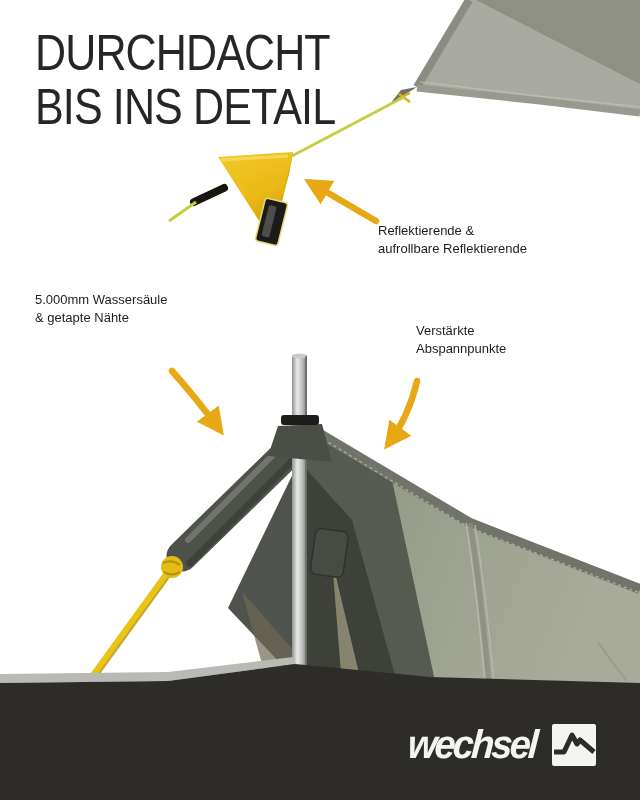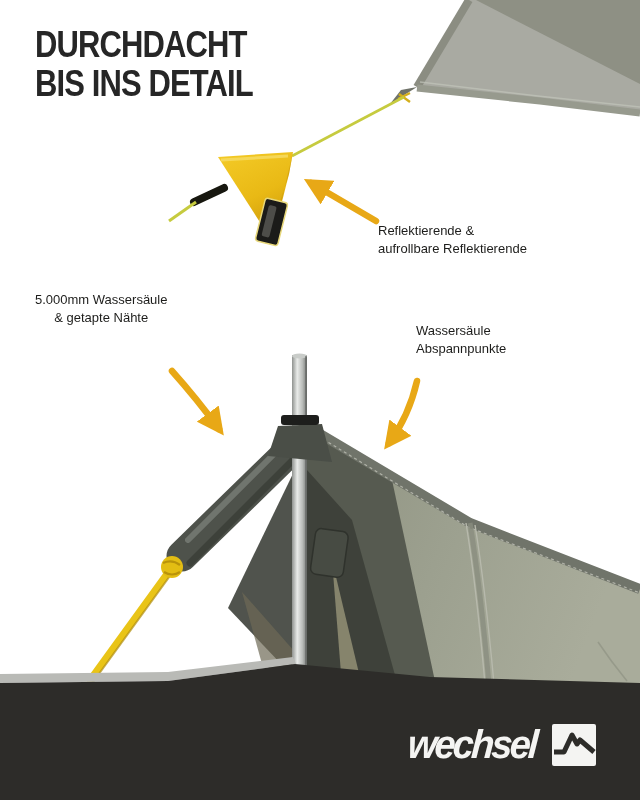--- a/index.html
+++ b/index.html
@@ -3,29 +3,29 @@
 <meta charset="utf-8">
 <style>
   html,body{margin:0;padding:0;background:#e9e9e9;}
   .stage{
     position:relative;width:640px;height:800px;overflow:hidden;
     background:#ffffff;font-family:"Liberation Sans",sans-serif;
   }
   .scene{position:absolute;inset:0;}
   .title{
     position:absolute;left:35px;top:26px;color:#262626;
-    font-weight:bold;font-size:36px;line-height:1.08;letter-spacing:-1px;
+    font-weight:normal;font-size:50px;line-height:1.08;letter-spacing:-1px;
   }
   .title .tline{transform:scaleX(0.86);transform-origin:left center;white-space:nowrap;}
   .callout{
     position:absolute;color:#1d1d1b;font-size:13px;line-height:1.36;
     white-space:nowrap;
   }
   .co-guylines{left:378px;top:222px;}
-  .co-waterproof{left:35px;top:291px;text-align:center;}
+  .co-waterproof{left:35px;top:291px;}
   .co-guypoints{left:416px;top:322px;}
   .footer-logo{
     position:absolute;left:408px;top:722px;display:flex;align-items:center;gap:8px;
   }
   .brand{
     color:#f4f4f2;font-size:40px;font-weight:bold;font-style:italic;
     letter-spacing:-3px;transform:scaleX(0.95) skewX(-4deg);transform-origin:left center;
   }
   .logo-sq{display:block;}
 </style>
@@ -145,21 +145,21 @@
     <div>Reflektierende &amp;</div>
     <div>aufrollbare Reflektierende</div>
   </div>
 
   <div class="callout co-waterproof">
     <div>5.000mm Wassersäule</div>
     <div>&amp; getapte Nähte</div>
   </div>
 
   <div class="callout co-guypoints">
-    <div>Wassersäule</div>
+    <div>Verstärkte</div>
     <div>Abspannpunkte</div>
   </div>
 
   <div class="footer-logo">
     <span class="brand">wechsel</span>
     <svg class="logo-sq" width="46" height="44" viewBox="0 0 46 44">
       <rect x="1" y="1" width="44" height="42" rx="2" fill="#f4f4f2"></rect>
       <path d="M3,29 L13,29 L21,12 L26,21 L29,17 L43,29" fill="none" stroke="#2D2C29" stroke-width="5" stroke-linejoin="round"></path>
     </svg>
   </div>

